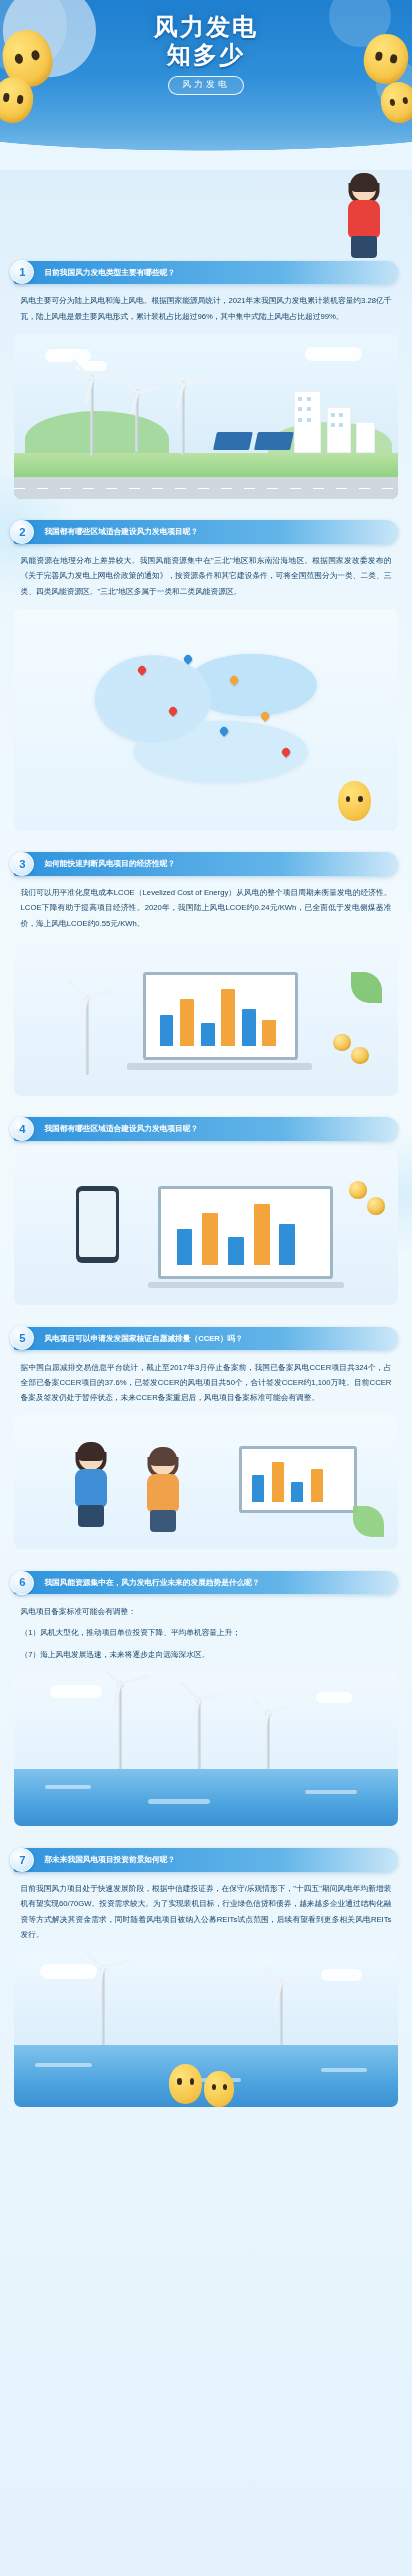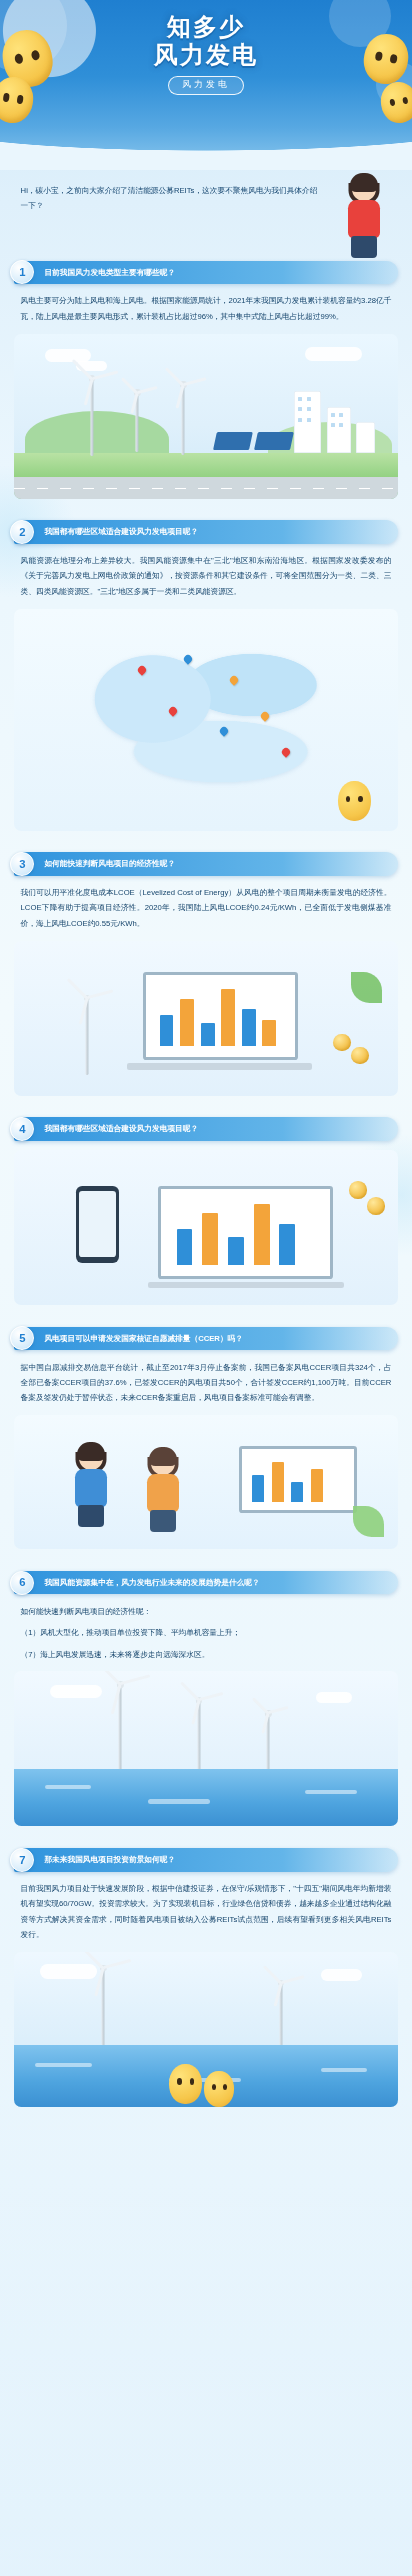--- a/index.html
+++ b/index.html
@@ -192,29 +192,28 @@
     <div class="hdr-cloud hc1"></div>
     <div class="hdr-cloud hc2"></div>
     <div class="hdr-cloud hc3"></div>
 
     <div class="mascot m-egg mg1"></div>
     <div class="mascot m-egg mg2"></div>
     <div class="mascot m-egg mg3"></div>
     <div class="mascot m-egg mg4"></div>
 
     <div class="title-wrap">
+      <div class="title-main">风力发电</div>
       <div class="title-main">知多少</div>
-      <div class="title-main">风力发电</div>
       <div class="title-sub">风力发电</div>
     </div>
     <div class="hdr-wave"></div>
   </div>
 
   <div class="intro">
-    <p>Hi，碳小宝，之前向大家介绍了清洁能源公募REITs，这次要不聚焦风电为我们具体介绍一下？</p>
     <div class="intro-girl">
       <div class="p-hair2"></div>
       <div class="p-head"></div>
       <div class="p-hair"></div>
       <div class="p-body"></div>
       <div class="p-legs"></div>
     </div>
   </div>
 
   <div class="section">
@@ -383,21 +382,21 @@
       <div class="leaf" style="right:13.4px; bottom:12.4px; background:#8ed07c;"></div>
     </div>
   </div>
 
   <div class="section">
     <div class="qbar">
       <div class="qnum">6</div>
       <span>我国风能资源集中在，风力发电行业未来的发展趋势是什么呢？</span>
     </div>
     <div class="body-text">
-      <p>如何能快速判断风电项目的经济性呢：</p>
+      <p>风电项目备案标准可能会有调整：</p>
       <p>（1）风机大型化，推动项目单位投资下降、平均单机容量上升；</p>
       <p>（7）海上风电发展迅速，未来将逐步走向远海深水区。</p>
     </div>
     <div class="illus illus-6">
       <div class="cloud-s" style="width:52px;height:13.4px;left:36px;top:13.4px;"></div>
       <div class="cloud-s" style="width:36px;height:11.3px;right:46px;top:20.6px;"></div>
       <div class="turbine" style="left:88px; bottom:54px; width:36px; height:88px;">
         <div class="tur-pole"></div>
           <div class="tur-hub"></div>
         <div class="blade bl1" style="height:31px;"></div>

